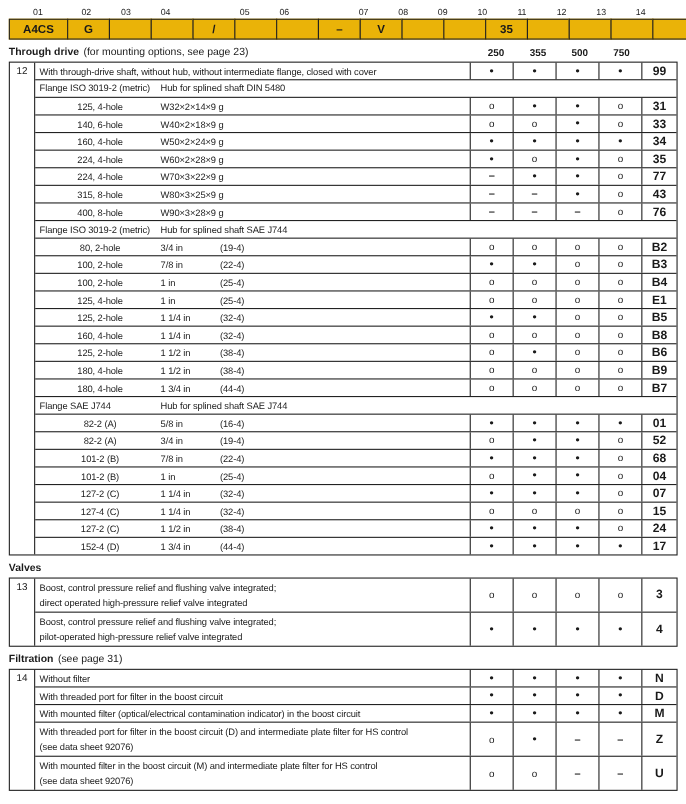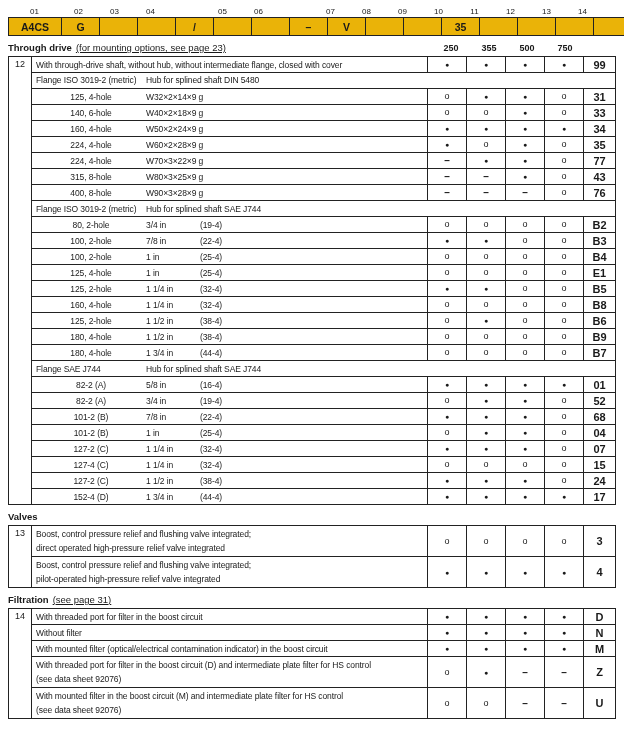--- a/index.html
+++ b/index.html
@@ -17,21 +17,21 @@
   .clabel.wide{width:53px;margin-left:0;}
   .cboxes{display:flex;}
   .cbox{width:37px;height:17px;margin-left:-1px;border:1px solid #222;flex:none;
         display:flex;align-items:center;justify-content:center;
         font-size:10.5px;font-weight:bold;box-sizing:content-box;background:#eab308;}
   .cbox.wide{width:52px;margin-left:0;}
 
   
   .sec-head{display:flex;align-items:flex-end;margin:6px 0 2px 0;font-size:9.5px;line-height:12px;}
   .sec-head .ttl{font-weight:bold;}
-  .sec-head .note{margin-left:4px;text-decoration:underline;}
+  .sec-head .note{margin-left:4px;}
   .sec-head .spacer{flex:1;}
   .colhead{width:38px;flex:none;text-align:center;font-weight:bold;font-size:9px;}
   .code-spacer{width:32px;flex:none;}
 
   
   .otable{display:flex;border:1px solid #222;background:#fff;}
   .itemcol{width:22px;flex:none;border-right:1px solid #222;text-align:center;}
   .itemno{font-size:9px;line-height:15px;}
   .rowscol{flex:1;min-width:0;display:flex;flex-direction:column;}
   .row{display:flex;align-items:stretch;border-bottom:1px solid #222;min-height:15px;}
@@ -476,37 +476,37 @@
     <span class="note">(see page 31)</span>
   </div>
   <div id="table-2">
       <div class="otable">
         <div class="itemcol">
           <div class="itemno">14</div>
         </div>
         <div class="rowscol">
           <div class="row data">
             <div class="desc">
+              <span class="cfull">Without filter</span>
+            </div>
+            <div class="av dotf">●</div>
+            <div class="av dotf">●</div>
+            <div class="av dotf">●</div>
+            <div class="av dotf">●</div>
+            <div class="codecell">N</div>
+          </div>
+          <div class="row data">
+            <div class="desc">
               <span class="cfull">With threaded port for filter in the boost circuit</span>
             </div>
             <div class="av dotf">●</div>
             <div class="av dotf">●</div>
             <div class="av dotf">●</div>
             <div class="av dotf">●</div>
             <div class="codecell">D</div>
-          </div>
-          <div class="row data">
-            <div class="desc">
-              <span class="cfull">Without filter</span>
-            </div>
-            <div class="av dotf">●</div>
-            <div class="av dotf">●</div>
-            <div class="av dotf">●</div>
-            <div class="av dotf">●</div>
-            <div class="codecell">N</div>
           </div>
           <div class="row data">
             <div class="desc">
               <span class="cfull">With mounted filter (optical/electrical contamination indicator) in the boost circuit</span>
             </div>
             <div class="av dotf">●</div>
             <div class="av dotf">●</div>
             <div class="av dotf">●</div>
             <div class="av dotf">●</div>
             <div class="codecell">M</div>

